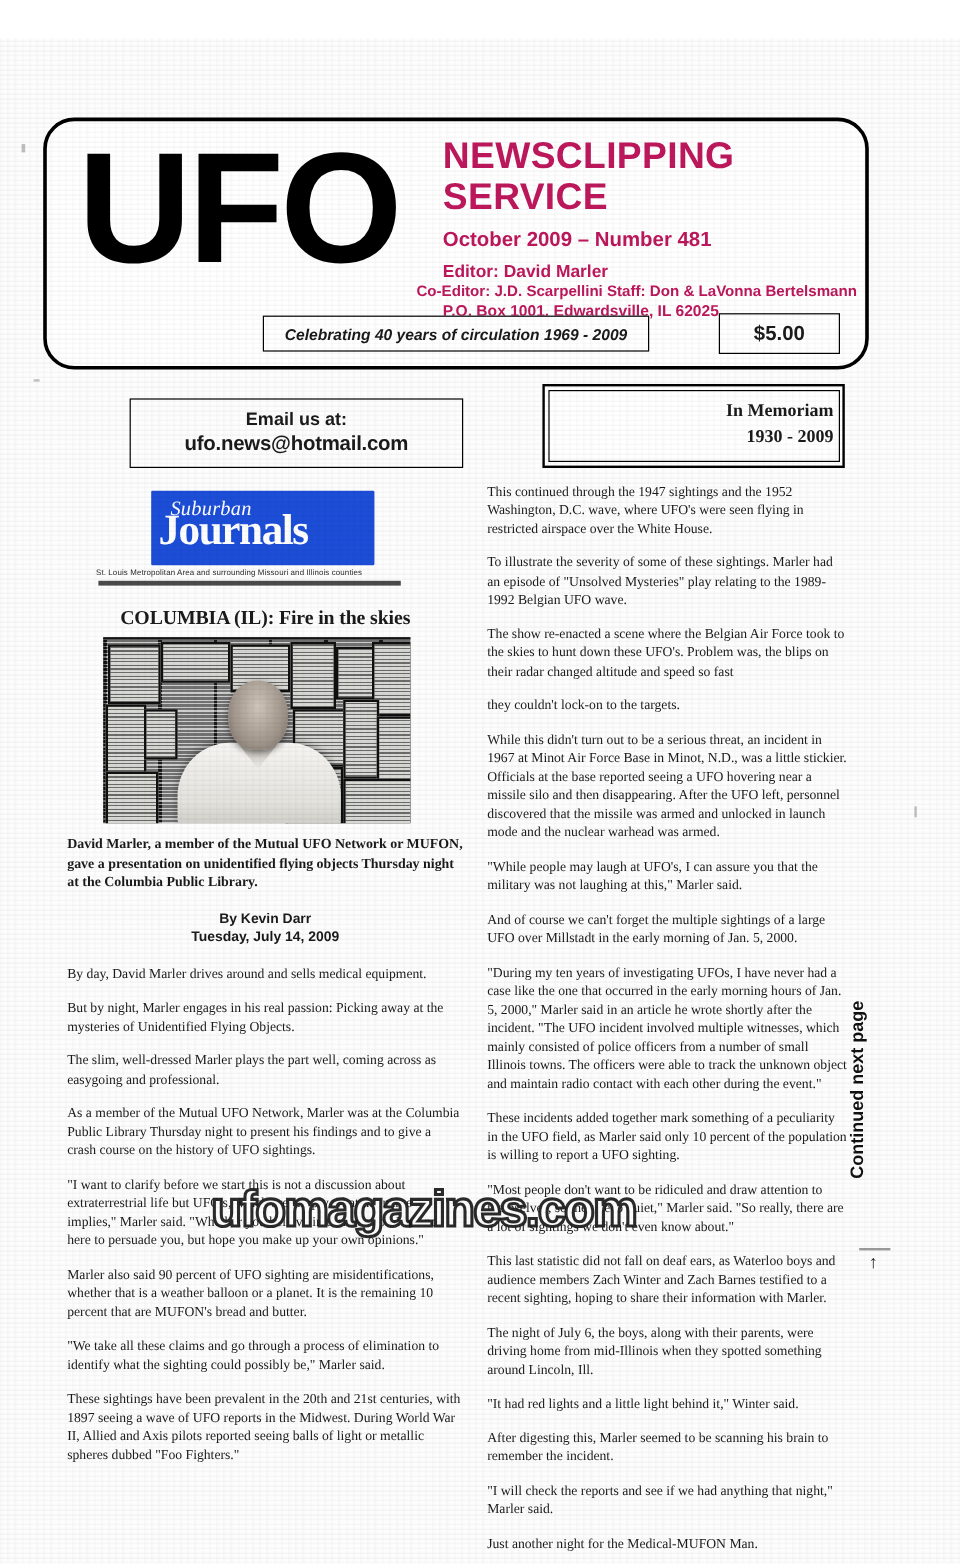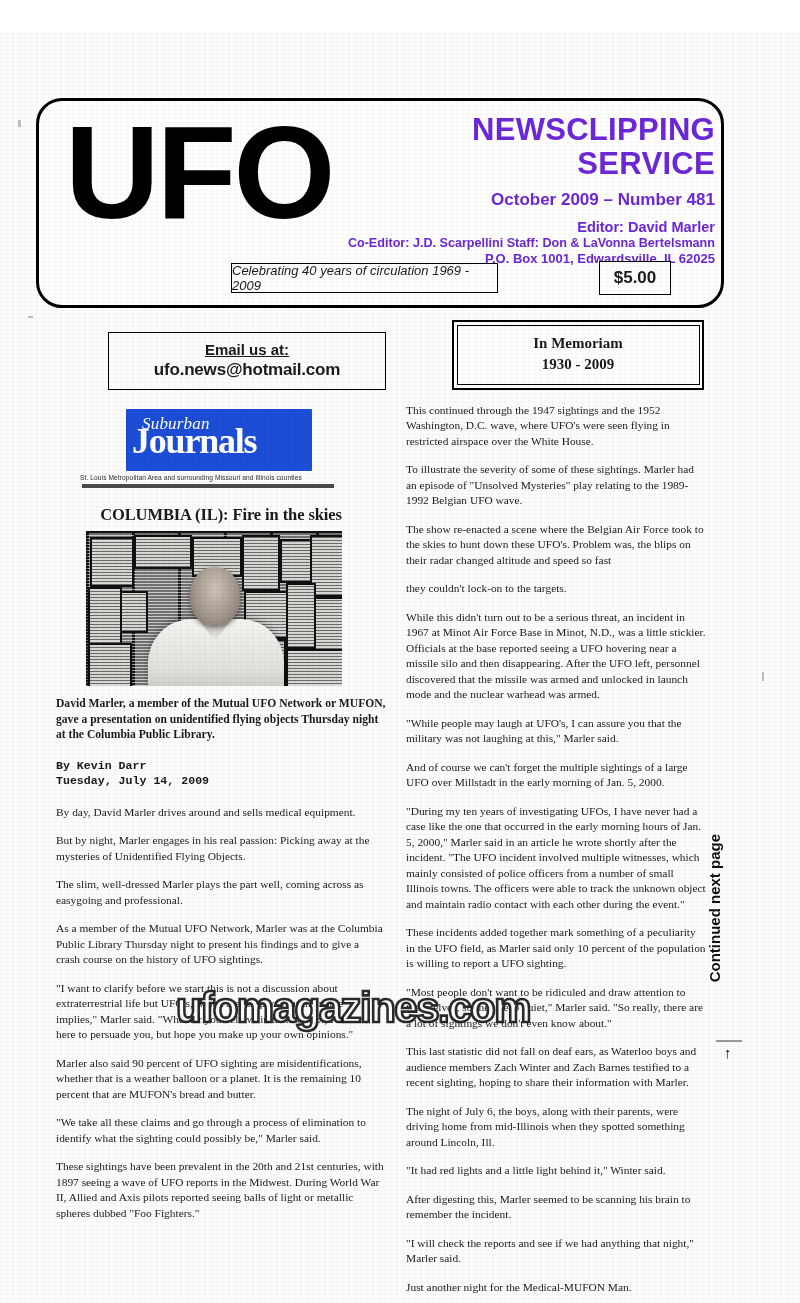--- a/index.html
+++ b/index.html
@@ -59,23 +59,23 @@
     font-size: 131px;
     line-height: 1;
     letter-spacing: -3px;
     color: #000;
   }
   .masthead-right {
     position: absolute;
     left: 330px;
     top: 12px;
     width: 346px;
-    text-align: right;
-    font-family: "Liberation Sans", sans-serif;
-    color: #6d28d9;
+    text-align: left;
+    font-family: "Liberation Sans", sans-serif;
+    color: #be185d;
   }
   .mh-title1 {
     font-size: 31px;
     font-weight: 700;
     letter-spacing: .3px;
     line-height: 1.08;
   }
   .mh-title2 {
     font-size: 31px;
     font-weight: 700;
@@ -99,40 +99,40 @@
     white-space: nowrap;
     margin-left: -22px;
   }
   .mh-address {
     font-size: 13px;
     font-weight: 700;
     margin-top: 1px;
   }
   .celebrate-box {
     position: absolute;
-    left: 192px;
+    left: 180px;
     top: 162px;
-    width: 267px;
+    width: 322px;
     height: 30px;
     border: 1.5px solid #000;
     box-sizing: border-box;
     display: flex;
     align-items: center;
     justify-content: center;
     font-family: "Liberation Sans", sans-serif;
     font-style: italic;
-    font-weight: 400;
+    font-weight: 700;
     font-size: 13px;
     background: #fff;
   }
   .price-box {
     position: absolute;
     left: 560px;
     top: 160px;
-    width: 72px;
+    width: 101px;
     height: 34px;
     border: 1.5px solid #000;
     box-sizing: border-box;
     display: flex;
     align-items: center;
     justify-content: center;
     font-family: "Liberation Sans", sans-serif;
     font-weight: 700;
     font-size: 17px;
     background: #fff;
@@ -158,21 +158,20 @@
     margin-left: 52px;
     border: 1.5px solid #000;
     box-sizing: border-box;
     padding: 8px 6px 9px;
     text-align: center;
     font-family: "Liberation Sans", sans-serif;
     font-weight: 700;
   }
   .email-label {
     font-size: 15px;
-    text-decoration: underline;
     margin-bottom: 2px;
   }
   .email-addr {
     font-size: 17px;
     letter-spacing: -.2px;
   }
 
   
   .sj-wrap {
     margin-top: 19px;
@@ -296,24 +295,25 @@
   
   .caption {
     margin-top: 10px;
     font-family: "Liberation Serif", serif;
     font-weight: 700;
     font-size: 11.6px;
     line-height: 1.34;
   }
   .byline {
     margin-top: 15px;
-    font-family: Liberation Mono, monospace;
+    font-family: Liberation Sans, sans-serif;
     font-weight: 700;
     font-size: 11.6px;
     line-height: 1.34;
+    text-align: center;
   }
 
   
   .para {
     font-family: "Liberation Serif", serif;
     font-size: 11.4px;
     line-height: 1.36;
     margin-top: 13px;
     text-align: left;
   }
@@ -324,21 +324,21 @@
     width: 252px;
     margin-left: 46px;
     border: 2.5px solid #000;
     padding: 2.5px;
     background: #fff;
     box-sizing: border-box;
   }
   .memoriam-inner {
     border: 1.5px solid #000;
     padding: 7px 4px 9px;
-    text-align: center;
+    text-align: right;
     font-family: "Liberation Serif", serif;
     font-weight: 700;
     font-size: 15px;
     line-height: 1.42;
   }
 
   
   .continued {
     position: absolute;
     left: 706px;

